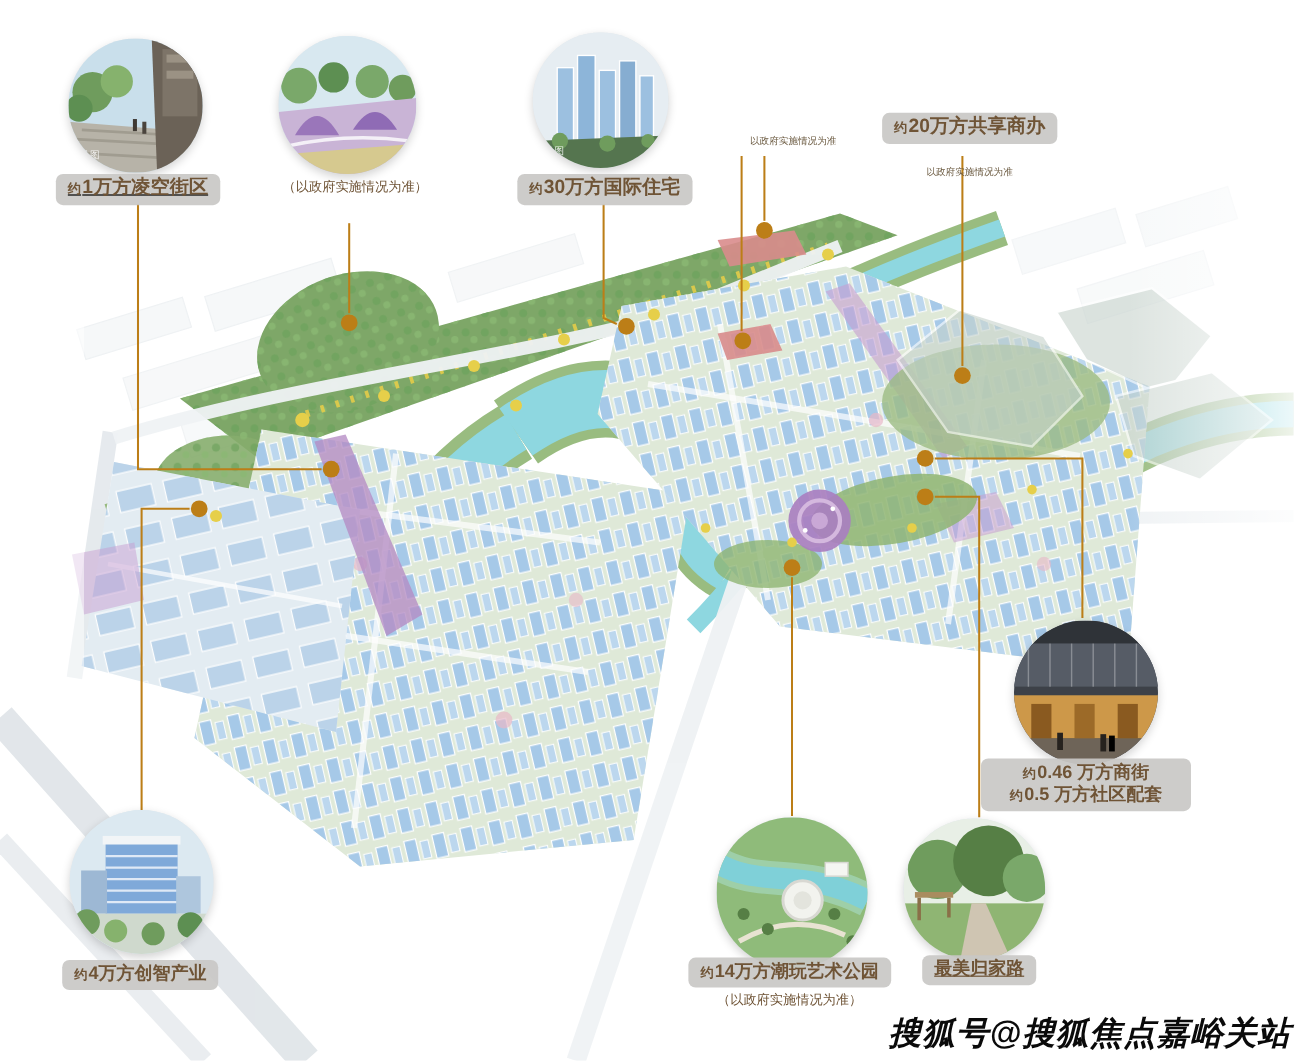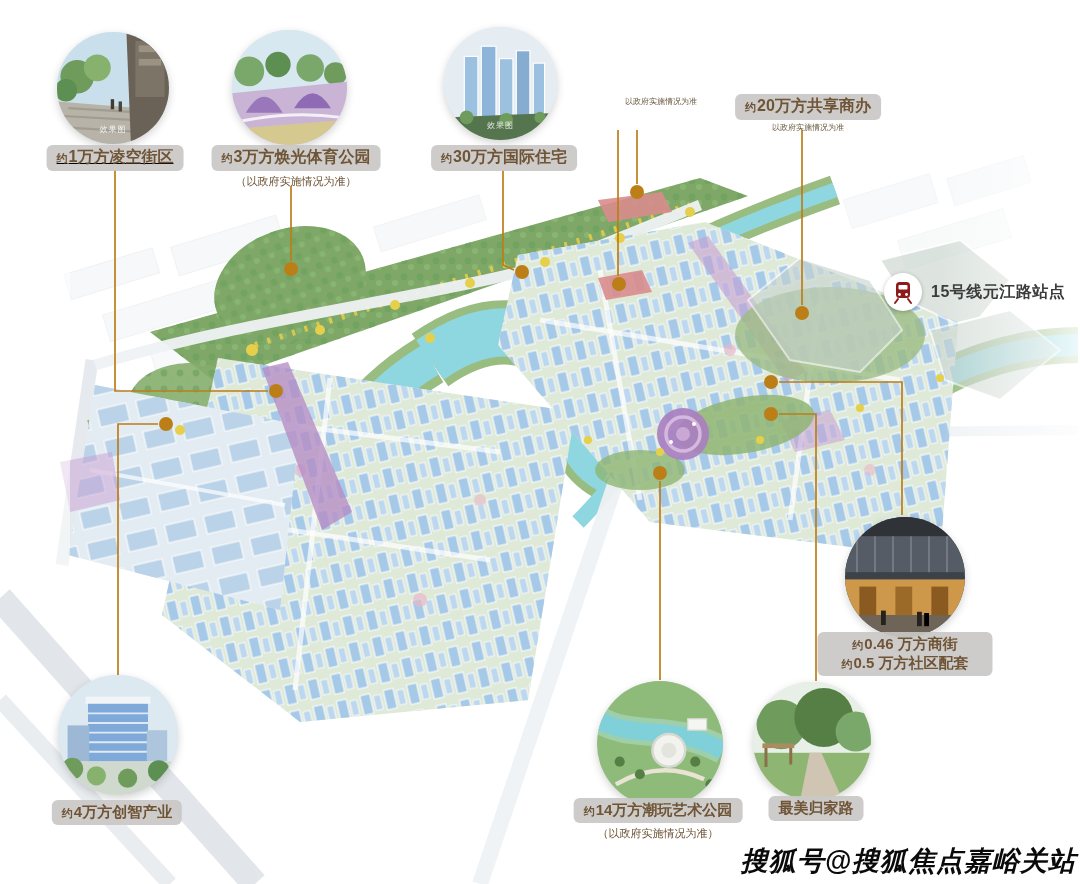--- a/index.html
+++ b/index.html
@@ -9,32 +9,32 @@
   .connector-svg{pointer-events:none;}
 
   
   .callout{position:absolute;transform:translateX(-50%);display:flex;flex-direction:column;align-items:center;z-index:5;}
   .pill{background:rgba(201,200,197,0.92);border-radius:6px;padding:2px 10px 3px;color:#6F5436;
         font-weight:700;font-size:16px;line-height:1.3;white-space:nowrap;text-align:center;}
   .pill .yue{font-size:11px;margin-right:1px;}
   .pill.two-line{font-size:15px;padding:3px 24px;}
   .pill .row{display:block;line-height:1.25;}
   .note{margin-top:3px;font-size:11px;color:#6F5436;font-weight:400;white-space:nowrap;}
-  .note.tiny{font-size:8px;margin-top:2px;font-weight:400;color:#6b5a40;}
+  .note.tiny{font-size:8px;margin-top:18px;font-weight:400;color:#6b5a40;}
 
   
   .metro{position:absolute;display:flex;align-items:center;gap:9px;z-index:5;}
   .metro-icon{width:38px;height:38px;border-radius:50%;background:#fff;box-shadow:0 1px 4px rgba(0,0,0,.25);
               display:flex;align-items:center;justify-content:center;}
   .metro-text{font-size:16px;font-weight:700;color:#3c3c3c;letter-spacing:.5px;}
 
   
   .photo-circle{position:absolute;border-radius:50%;overflow:hidden;box-shadow:0 3px 8px rgba(0,0,0,.18);z-index:4;background:#dfe8ee;}
   .photo-circle svg{display:block;width:100%;height:100%;}
-  .photo-caption{position:absolute;left:0;bottom:9px;width:100%;text-align:center;
+  .photo-caption{position:absolute;left:0;bottom:9px;width:100%;text-align:left;
                  font-size:8px;color:rgba(255,255,255,.85);letter-spacing:1px;}
 
   
   .watermark{position:absolute;right:4px;top:843px;font-size:27px;font-weight:900;color:#0a0a0a;z-index:6;
              letter-spacing:1px;
              text-shadow:-2px -2px 0 #fff,2px -2px 0 #fff,-2px 2px 0 #fff,2px 2px 0 #fff,0 0 5px #fff;font-style:italic;}
 </style>
 </head>
 <body>
 
@@ -338,64 +338,51 @@
       <rect x="8" y="52" width="27" height="4" fill="#a98c5f"></rect>
       <path d="M11,56 V72 M32,56 V70" stroke="#8a7048" stroke-width="2.5"></path>
     </svg>
   </div>
 
   <div class="callout" style="left:115px;top:145px;text-decoration:underline;">
     <div class="pill"><span class="yue">约</span><span>1万方凌空街区</span></div>
   </div>
 
   <div class="callout" style="left:296px;top:145px;">
-    <div class="pill"><span class="yue">约</span><span>3万方焕光体育公园</span></div>
     <div class="note">（以政府实施情况为准）</div>
   </div>
 
   <div class="callout" style="left:504px;top:145px;">
     <div class="pill"><span class="yue">约</span><span>30万方国际住宅</span></div>
   </div>
 
   <div class="callout" style="left:661px;top:94px;">
     <div class="note tiny">以政府实施情况为准</div>
   </div>
 
   <div class="callout" style="left:808px;top:94px;">
     <div class="pill"><span class="yue">约</span><span>20万方共享商办</span></div>
     <div class="note tiny">以政府实施情况为准</div>
   </div>
 
-  <div class="metro" style="left:884px;top:273px;">
-    <span class="metro-icon">
-      <svg width="26" height="26" viewBox="0 0 26 26">
-        <rect x="6" y="3" width="14" height="16" rx="3.5" fill="#8E1B1B"></rect>
-        <rect x="8.5" y="6" width="9" height="4.5" rx="1" fill="#ffffff"></rect>
-        <circle cx="9.5" cy="15.5" r="1.4" fill="#ffffff"></circle>
-        <circle cx="16.5" cy="15.5" r="1.4" fill="#ffffff"></circle>
-        <path d="M8,20 L5,24 M18,20 L21,24" stroke="#8E1B1B" stroke-width="2" stroke-linecap="round"></path>
-      </svg>
-    </span>
-    <span class="metro-text">15号线元江路站点</span>
-  </div>
 
   <div class="callout" style="left:905px;top:632px;">
     <div class="pill two-line">
       <span class="row"><span class="yue">约</span><span>0.46 万方商街</span></span>
       <span class="row"><span class="yue">约</span><span>0.5 万方社区配套</span></span>
     </div>
   </div>
 
   <div class="callout" style="left:658px;top:798px;">
     <div class="pill" style="font-size:15px;"><span class="yue">约</span><span>14万方潮玩艺术公园</span></div>
     <div class="note">（以政府实施情况为准）</div>
   </div>
 
   <div class="callout" style="left:816px;top:796px;">
-    <div class="pill" style="font-size:15px;"><span>最美归家路</span></div>
+    <div class="pill" style="font-size:15px;text-decoration:underline;"><span>最美归家路</span></div>
   </div>
 
   <div class="callout" style="left:117px;top:800px;">
     <div class="pill" style="font-size:15px;"><span class="yue">约</span><span>4万方创智产业</span></div>
   </div>
 
   <div class="watermark">搜狐号@搜狐焦点嘉峪关站</div>
 
 </div>
 

